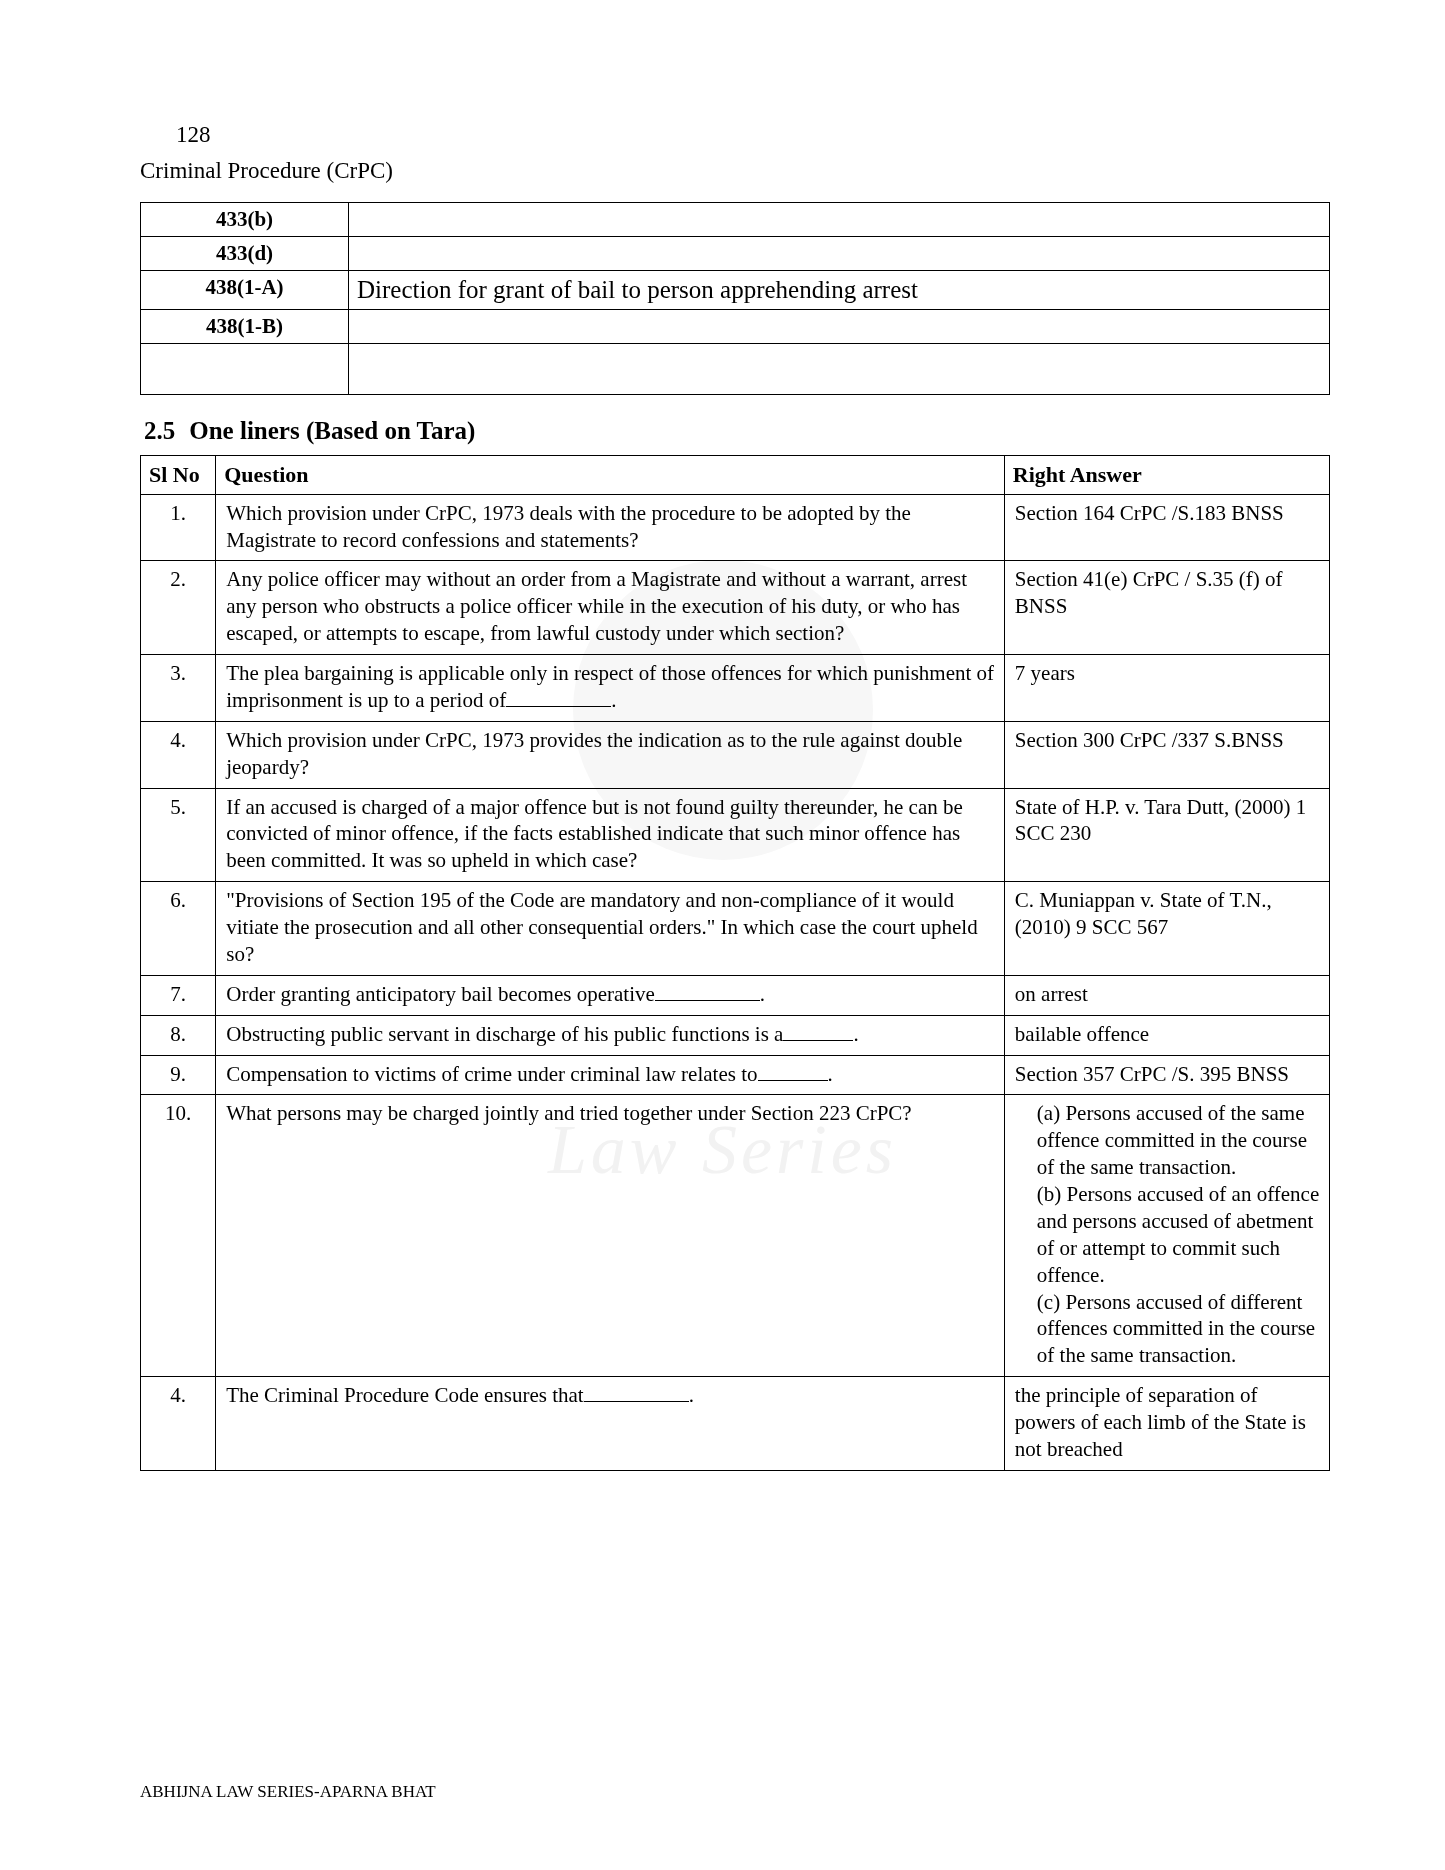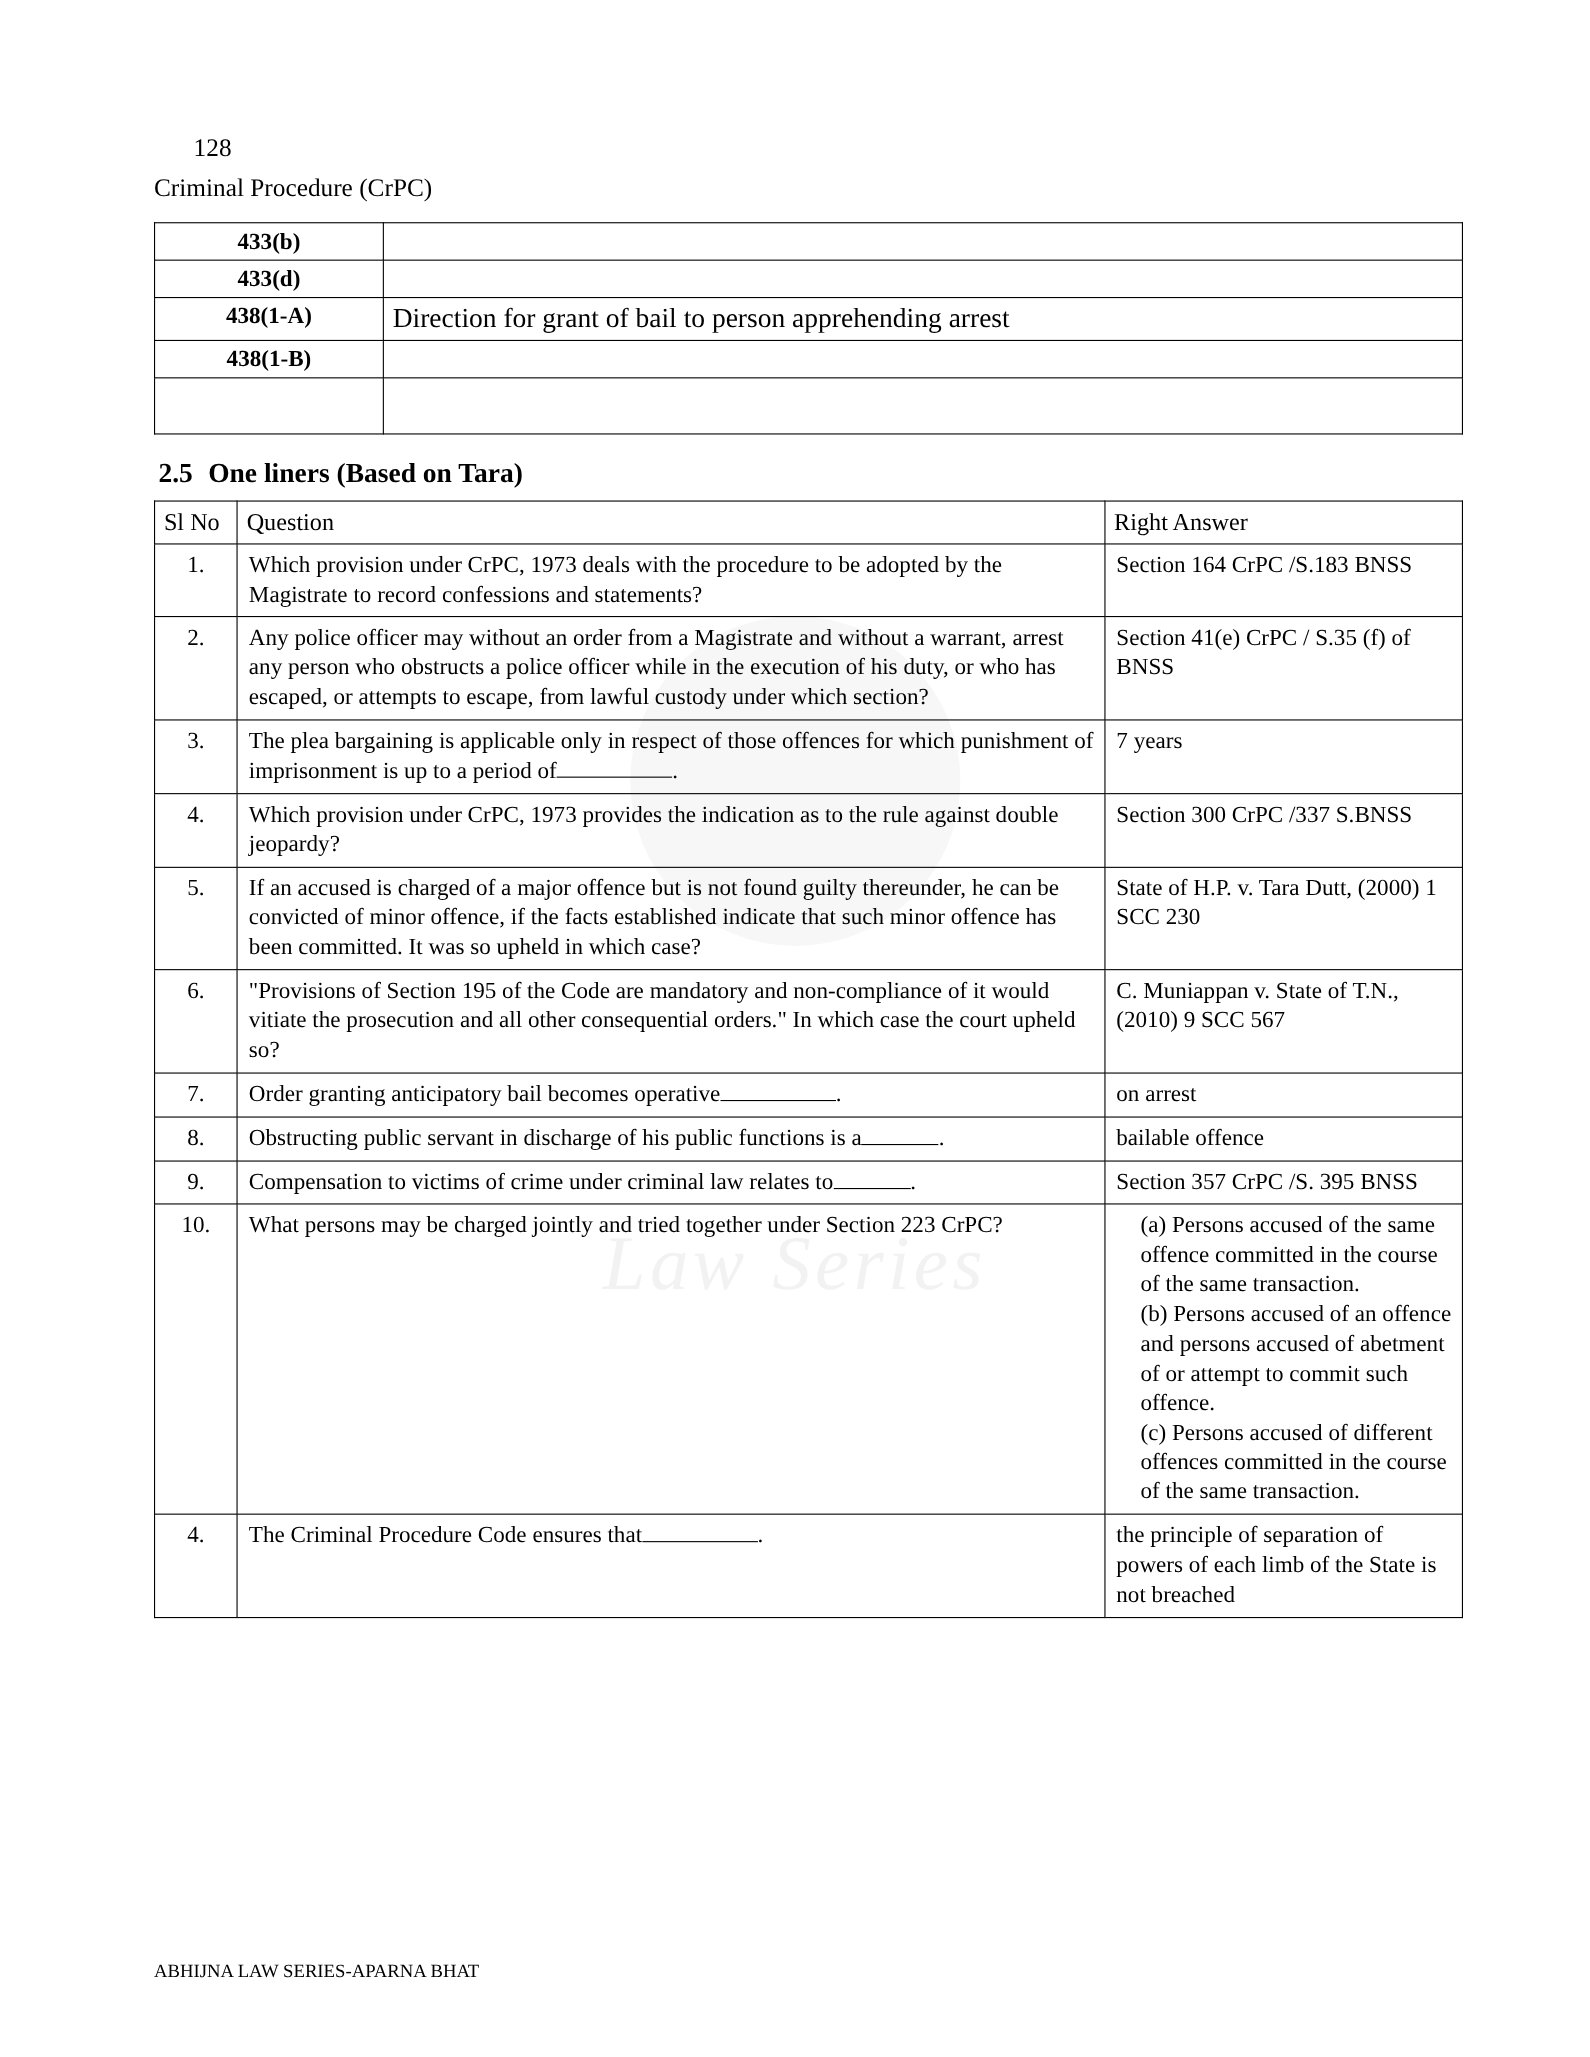--- a/index.html
+++ b/index.html
@@ -123,21 +123,21 @@
   h2.section-heading .num {
     margin-right: 14px;
   }
 
   
   .ol-table col.c1 { width: 62px; }
   .ol-table col.c2 { width: 650px; }
   .ol-table col.c3 { width: 268px; }
 
   .ol-table th {
-    font-weight: normal;
+    font-weight: bold;
     font-size: 22px;
     padding: 5px 8px;
   }
   .ol-table th.sl { text-align: left; padding-left: 8px; }
   .ol-table td.sl {
     text-align: center;
     font-size: 21px;
     padding: 5px 4px;
   }
   .ol-table td.q {

